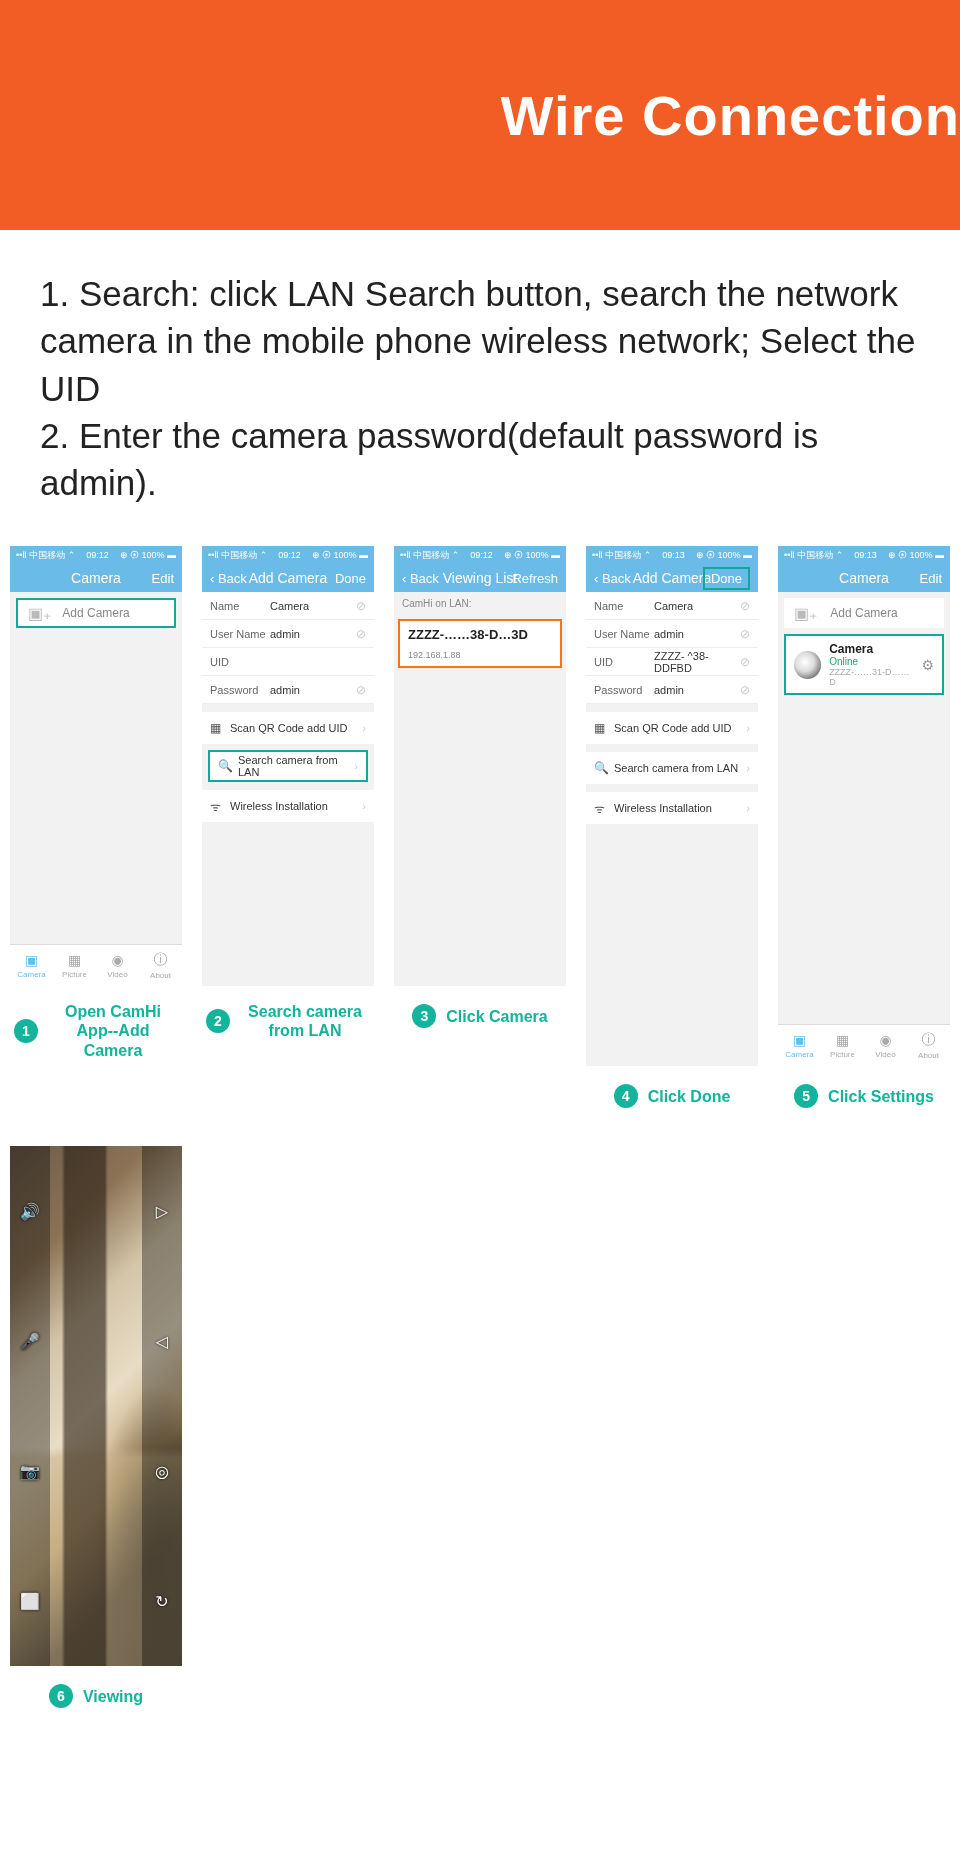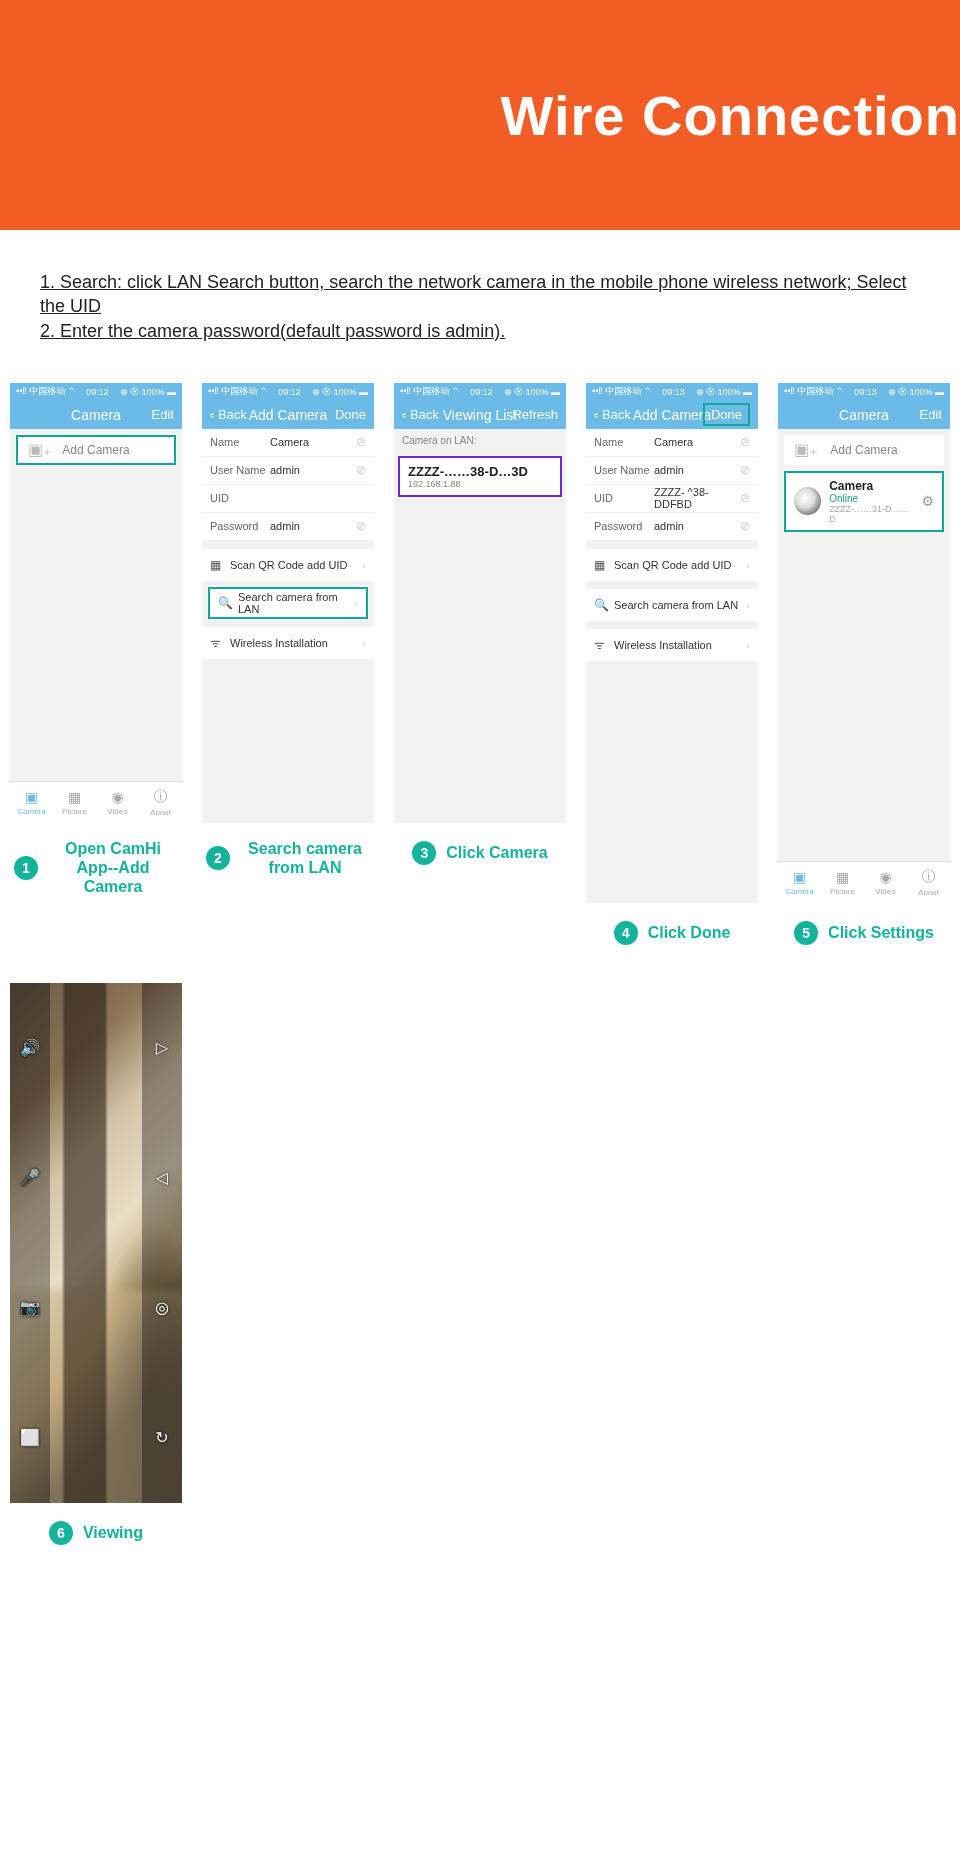--- a/index.html
+++ b/index.html
@@ -1,19 +1,19 @@
 <!DOCTYPE html>
 <html><head>
 <meta charset="utf-8">
 <style>
   * { box-sizing: border-box; margin: 0; padding: 0; }
   body { font-family: Arial, Helvetica, sans-serif; background: #fff; width: 960px; }
   .header { background: #f25c25; height: 230px; display: flex; align-items: center; justify-content: flex-end; }
   .header h1 { color: #fff; font-size: 56px; font-weight: 900; letter-spacing: 1px; }
-  .instructions { padding: 40px 40px 30px 40px; color: #222; font-size: 18px; line-height: 1.35; text-decoration: underline; }
+  .instructions { padding: 40px 40px 30px 40px; color: #222; font-size: 35px; line-height: 1.35; }
   .grid { display: grid; grid-template-columns: repeat(5, 1fr); gap: 20px; padding: 10px; }
   .cell { display: flex; flex-direction: column; }
   .phone { background: #f2f2f2; width: 100%; height: 440px; position: relative; overflow: hidden; display: flex; flex-direction: column; }
   .phone.tall { height: 520px; }
   .status { background: #6bbbe8; color: #fff; font-size: 9px; height: 18px; display: flex; align-items: center; justify-content: space-between; padding: 0 6px; }
   .nav { background: #6bbbe8; color: #fff; height: 28px; display: flex; align-items: center; justify-content: space-between; padding: 0 8px; font-size: 13px; }
   .nav .center { position: absolute; left: 0; right: 0; text-align: center; font-size: 14px; }
   .nav .left, .nav .right { z-index: 2; }
   .nav .right.boxed { border: 2px solid #0fa89a; padding: 2px 6px; }
   .body-area { flex: 1; background: #f2f2f2; position: relative; }
@@ -21,23 +21,23 @@
   .add-cam-btn .camicon { position: absolute; left: 10px; color: #bbb; font-size: 16px; }
   .form-row { background: #fff; display: flex; align-items: center; height: 28px; border-bottom: 1px solid #eee; padding: 0 8px; font-size: 11px; color: #555; }
   .form-row .lbl { width: 60px; color: #666; }
   .form-row .val { flex: 1; color: #333; }
   .form-row .clear { color: #ccc; font-size: 12px; }
   .option-row { background: #fff; height: 32px; display: flex; align-items: center; padding: 0 8px; font-size: 11px; color: #333; margin-top: 8px; }
   .option-row .ico { width: 20px; color: #555; font-size: 12px; }
   .option-row .chev { color: #ccc; }
   .option-row.highlighted { border: 2px solid #0fa89a; margin: 6px; }
   .subhead { font-size: 10px; color: #888; padding: 6px 8px; }
-  .device-row { background: #fff; border: 2px solid #6d28d9; margin: 4px; padding: 6px 8px; }
+  .device-row { background: #fff; border: 2px solid #f97316; margin: 4px; padding: 6px 8px; }
   .device-row .uid { font-size: 13px; font-weight: bold; color: #222; }
-  .device-row .ip { font-size: 9px; color: #888; }
+  .device-row .ip { font-size: 9px; color: #888; margin-top: 8px; }
   .cam-item { border: 2px solid #0fa89a; background: #fff; margin: 6px; padding: 6px 8px; display: flex; align-items: center; gap: 8px; }
   .cam-thumb { width: 28px; height: 28px; border-radius: 50%; background: radial-gradient(circle at 40% 40%, #fff, #ddd 40%, #888 70%, #333); }
   .cam-info .n { font-size: 12px; font-weight: bold; color: #222; }
   .cam-info .s { font-size: 10px; color: #1aa86a; }
   .cam-info .u { font-size: 9px; color: #aaa; }
   .gear { margin-left: auto; color: #999; font-size: 14px; }
   .tabbar { background: #fff; border-top: 1px solid #ddd; height: 42px; display: flex; }
   .tab { flex: 1; display: flex; flex-direction: column; align-items: center; justify-content: center; font-size: 8px; color: #aaa; gap: 2px; }
   .tab.active { color: #6bbbe8; }
   .tab .ti { font-size: 14px; }
@@ -173,21 +173,21 @@
         <span>••Ⅱ 中国移动 ⌃</span>
         <span>09:12</span>
         <span>⊕ ⦿ 100% ▬</span>
       </div>
       <div class="nav">
         <span class="left">‹ <span>Back</span></span>
         <span class="center">Viewing List</span>
         <span class="right">Refresh</span>
       </div>
       <div class="body-area">
-        <div class="subhead">Camera on LAN:</div>
+        <div class="subhead">CamHi on LAN:</div>
         <div class="device-row">
           <div class="uid">ZZZZ-……38-D…3D</div>
           <div class="ip">192.168.1.88</div>
         </div>
       </div>
     </div>
     <div class="caption">
       <div class="badge">3</div>
       <div class="caption-text">Click Camera</div>
     </div>

